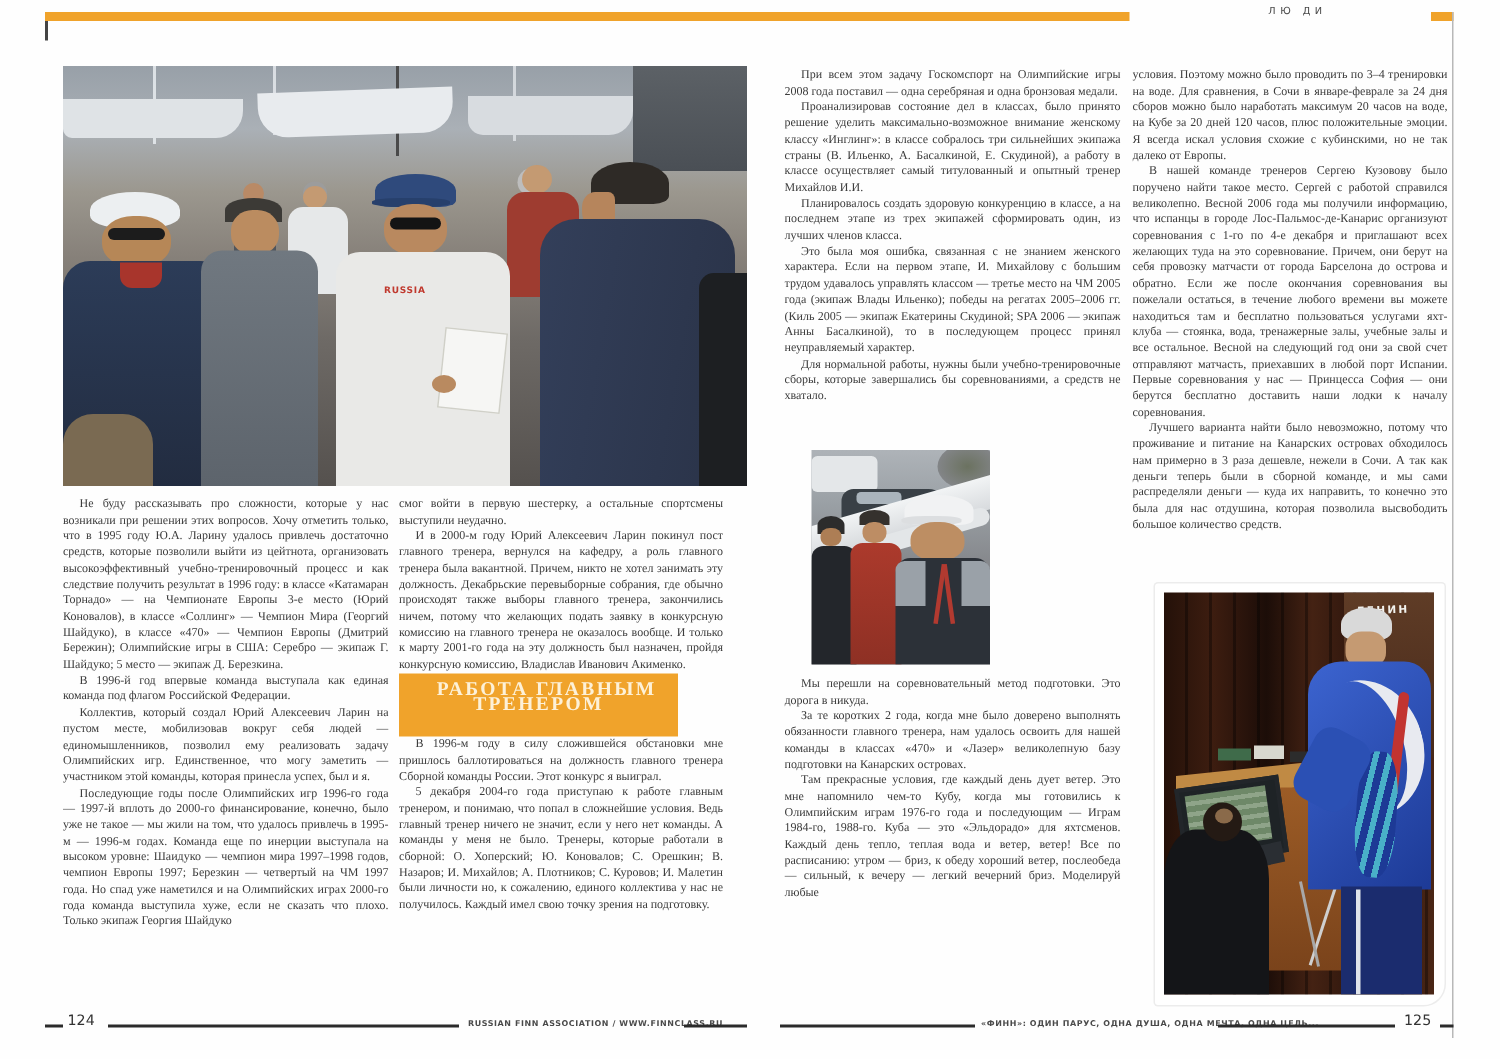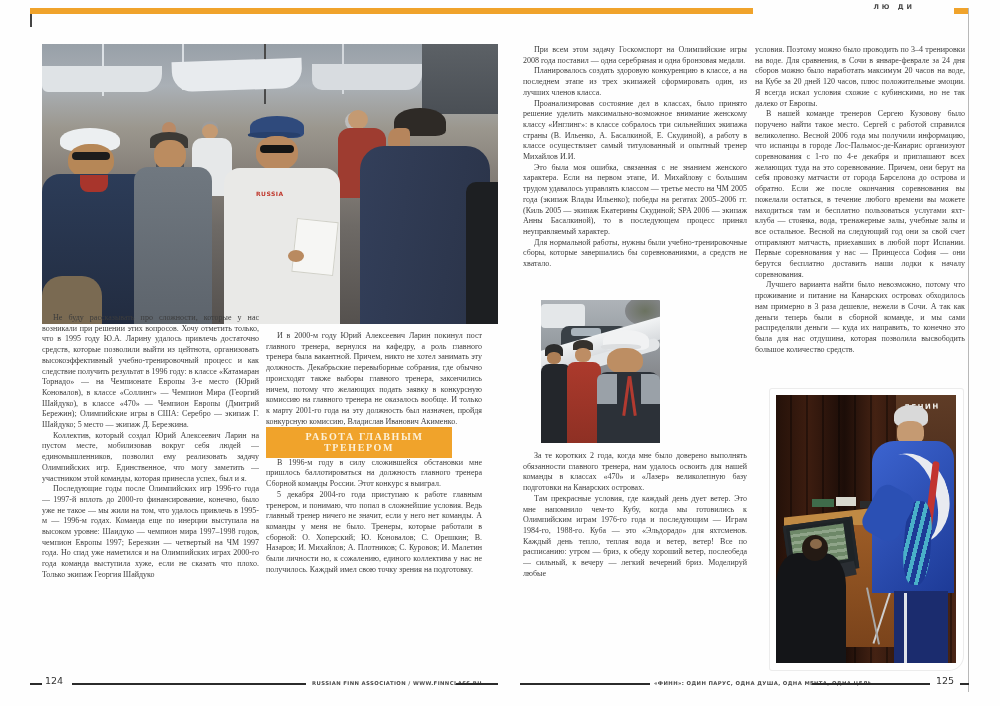--- a/index.html
+++ b/index.html
@@ -1,26 +1,26 @@
 <!DOCTYPE html>
 <html><head>
 <meta charset="utf-8">
 <style>
   html,body{margin:0;padding:0;background:#fdfdfd;}
   #canvas{position:relative;width:1000px;height:706px;background:#fefefe;overflow:hidden;
           font-family:"DejaVu Sans","Liberation Sans",sans-serif;}
   .abs{position:absolute;display:block;}
   .bar{position:absolute;height:6px;background:#F0A32B;top:8px;}
-  .rubric{position:absolute;top:3px;left:815px;width:100px;text-align:right;
-          font-size:6.5px;letter-spacing:3px;color:#4a4a4a;font-weight:bold;}
+  .rubric{position:absolute;top:3px;left:815px;width:100px;text-align:center;
+          font-size:6.5px;letter-spacing:3px;color:#4a4a4a;font-weight:normal;}
   .col{position:absolute;text-align:justify;font-size:8px;line-height:10.7px;color:#3c3c3c;overflow:hidden;font-family:Liberation Serif, serif;}
   .col p{margin:0;text-indent:11px;}
   .col p.noind{text-indent:0;}
-  .band{background:#F0A32B;color:#FDF1D8;font-size:10px;font-weight:bold;letter-spacing:1.6px;
-        text-align:center;width:186px;margin:13px 0 9px -2px;padding:5px 0 4px 0;text-indent:0;}
+  .band{background:#F0A32B;color:#FDF1D8;font-size:13px;font-weight:bold;letter-spacing:1.6px;
+        text-align:center;width:186px;margin:13px 0 9px -2px;padding:5px 0 16px 0;text-indent:0;}
   .photo{position:absolute;overflow:hidden;}
   .frule{position:absolute;height:1.5px;background:#2b2b2b;top:683px;}
   .fnum{position:absolute;top:675px;font-size:9.5px;color:#333;text-align:right;}
   .ftext{position:absolute;top:680px;font-size:5.3px;letter-spacing:.4px;color:#4a4a4a;white-space:nowrap;font-weight:bold;}
   .shirt{position:absolute;font-weight:bold;color:#c0392e;}
   .sign{position:absolute;color:#f2f2ee;font-size:7px;letter-spacing:1.5px;font-weight:bold;}
 </style>
 </head>
 <body>
 
@@ -71,43 +71,45 @@
     <i class="abs" style="left:246px;top:206px;width:16px;height:12px;background:#b98a60;border-radius:50%;"></i>
 
     <i class="abs" style="left:352px;top:64px;width:52px;height:28px;background:#2e2a26;border-radius:50% 50% 20% 20%;"></i>
     <i class="abs" style="left:346px;top:84px;width:22px;height:26px;background:#b6855c;border-radius:40% 20% 30% 50%;"></i>
     <i class="abs" style="left:318px;top:102px;width:130px;height:178px;background:linear-gradient(100deg,#333f5a,#2a3348);border-radius:24px 24px 0 0;"></i>
 
     <i class="abs" style="left:424px;top:138px;width:32px;height:142px;background:#1d1f22;border-radius:10px 0 0 0;"></i>
     <i class="abs" style="left:0;top:232px;width:60px;height:48px;background:#7a6a52;border-radius:20px 20px 0 0;"></i>
   </div>
 
-  <div class="col" style="left:42px;top:313px;width:217px;height:342px;">
+  <div class="col" style="left:42px;top:331px;width:217px;height:342px;">
     <p>Не буду рассказывать про сложности, которые у нас возникали при решении этих вопросов. Хочу отметить только, что в 1995 году Ю.А. Ларину удалось привлечь достаточно средств, которые позволили выйти из цейтнота, организовать высокоэффективный учебно-тренировочный процесс и как следствие получить результат в 1996 году: в классе «Катамаран Торнадо» — на Чемпионате Европы 3-е место (Юрий Коновалов), в классе «Соллинг» — Чемпион Мира (Георгий Шайдуко), в классе «470» — Чемпион Европы (Дмитрий Бережин); Олимпийские игры в США: Серебро — экипаж Г. Шайдуко; 5 место — экипаж Д. Березкина.</p>
+    <p>В 1996-й год впервые команда выступала как единая команда под флагом Российской Федерации.</p>
     <p>Коллектив, который создал Юрий Алексеевич Ларин на пустом месте, мобилизовав вокруг себя людей — единомышленников, позволил ему реализовать задачу Олимпийских игр. Единственное, что могу заметить — участником этой команды, которая принесла успех, был и я.</p>
     <p>Последующие годы после Олимпийских игр 1996-го года — 1997-й вплоть до 2000-го финансирование, конечно, было уже не такое — мы жили на том, что удалось привлечь в 1995-м — 1996-м годах. Команда еще по инерции выступала на высоком уровне: Шаидуко — чемпион мира 1997–1998 годов, чемпион Европы 1997; Березкин — четвертый на ЧМ 1997 года. Но спад уже наметился и на Олимпийских играх 2000-го года команда выступила хуже, если не сказать что плохо. Только экипаж Георгия Шайдуко</p>
   </div>
 
   <div class="col" style="left:266px;top:331px;width:216px;height:344px;">
+    <p class="noind">смог войти в первую шестерку, а остальные спортсмены выступили неудачно.</p>
     <p>И в 2000-м году Юрий Алексеевич Ларин покинул пост главного тренера, вернулся на кафедру, а роль главного тренера была вакантной. Причем, никто не хотел занимать эту должность. Декабрьские перевыборные собрания, где обычно происходят также выборы главного тренера, закончились ничем, потому что желающих подать заявку в конкурсную комиссию на главного тренера не оказалось вообще. И только к марту 2001-го года на эту должность был назначен, пройдя конкурсную комиссию, Владислав Иванович Акименко.</p>
     <p class="band">РАБОТА ГЛАВНЫМ ТРЕНЕРОМ</p>
     <p>В 1996-м году в силу сложившейся обстановки мне пришлось баллотироваться на должность главного тренера Сборной команды России. Этот конкурс я выиграл.</p>
     <p>5 декабря 2004-го года приступаю к работе главным тренером, и понимаю, что попал в сложнейшие условия. Ведь главный тренер ничего не значит, если у него нет команды. А команды у меня не было. Тренеры, которые работали в сборной: О. Хоперский; Ю. Коновалов; С. Орешкин; В. Назаров; И. Михайлов; А. Плотников; С. Куровов; И. Малетин были личности но, к сожалению, единого коллектива у нас не получилось. Каждый имел свою точку зрения на подготовку.</p>
   </div>
 
   <i class="frule" style="left:30px;width:12px;"></i>
   <span class="fnum" style="left:45px;">124</span>
   <i class="frule" style="left:72px;width:234px;"></i>
   <span class="ftext" style="left:312px;">RUSSIAN FINN ASSOCIATION / WWW.FINNCLASS.RU</span>
   <i class="frule" style="left:456px;width:42px;"></i>
 
   <div class="col" style="left:523px;top:45px;width:224px;height:253px;">
     <p>При всем этом задачу Госкомспорт на Олимпийские игры 2008 года поставил — одна серебряная и одна бронзовая медали.</p>
+    <p>Проанализировав состояние дел в классах, было принято решение уделить максимально-возможное внимание женскому классу «Инглинг»: в классе собралось три сильнейших экипажа страны (В. Ильенко, А. Басалкиной, Е. Скудиной), а работу в классе осуществляет самый титулованный и опытный тренер Михайлов И.И.</p>
     <p>Планировалось создать здоровую конкуренцию в классе, а на последнем этапе из трех экипажей сформировать один, из лучших членов класса.</p>
-    <p>Проанализировав состояние дел в классах, было принято решение уделить максимально-возможное внимание женскому классу «Инглинг»: в классе собралось три сильнейших экипажа страны (В. Ильенко, А. Басалкиной, Е. Скудиной), а работу в классе осуществляет самый титулованный и опытный тренер Михайлов И.И.</p>
     <p>Это была моя ошибка, связанная с не знанием женского характера. Если на первом этапе, И. Михайлову с большим трудом удавалось управлять классом — третье место на ЧМ 2005 года (экипаж Влады Ильенко); победы на регатах 2005–2006 гг. (Киль 2005 — экипаж Екатерины Скудиной; SPA 2006 — экипаж Анны Басалкиной), то в последующем процесс принял неуправляемый характер.</p>
     <p>Для нормальной работы, нужны были учебно-тренировочные сборы, которые завершались бы соревнованиями, а средств не хватало.</p>
   </div>
 
   <div class="photo" style="left:541px;top:300px;width:119px;height:143px;background:linear-gradient(180deg,#aeb3b8 0%,#9aa0a5 25%,#84868a 55%,#5e6064 100%);">
     <i class="abs" style="left:0;top:4px;width:44px;height:24px;background:#e4e7e9;border-radius:4px;"></i>
     <i class="abs" style="left:84px;top:-4px;width:40px;height:30px;background:radial-gradient(#6b7260,#84868a 75%);border-radius:50%;"></i>
     <i class="abs" style="left:20px;top:26px;width:70px;height:22px;background:#394046;border-radius:8px 12px 2px 2px;"></i>
     <i class="abs" style="left:30px;top:28px;width:30px;height:8px;background:#aab4bc;border-radius:3px;"></i>
     <i class="abs" style="left:-15px;top:34px;width:150px;height:22px;background:linear-gradient(180deg,#f2f4f5,#d7dadd);border-radius:12px;transform:rotate(-16deg);"></i>
@@ -122,20 +124,21 @@
     <i class="abs" style="left:60px;top:44px;width:40px;height:6px;background:#dcdee0;border-radius:40%;"></i>
     <i class="abs" style="left:66px;top:48px;width:36px;height:26px;background:#bd8e63;border-radius:45%;"></i>
     <i class="abs" style="left:56px;top:72px;width:63px;height:71px;background:#2c3138;border-radius:10px 10px 0 0;"></i>
     <i class="abs" style="left:56px;top:74px;width:20px;height:30px;background:#9aa1a8;border-radius:6px 0 0 0;"></i>
     <i class="abs" style="left:100px;top:74px;width:19px;height:30px;background:#9aa1a8;border-radius:0 6px 0 0;"></i>
     <i class="abs" style="left:84px;top:76px;width:3px;height:40px;background:#b23a30;transform:rotate(8deg);"></i>
     <i class="abs" style="left:90px;top:76px;width:3px;height:40px;background:#b23a30;transform:rotate(-8deg);"></i>
   </div>
 
   <div class="col" style="left:523px;top:451px;width:224px;height:218px;">
+    <p>Мы перешли на соревновательный метод подготовки. Это дорога в никуда.</p>
     <p>За те коротких 2 года, когда мне было доверено выполнять обязанности главного тренера, нам удалось освоить для нашей команды в классах «470» и «Лазер» великолепную базу подготовки на Канарских островах.</p>
     <p>Там прекрасные условия, где каждый день дует ветер. Это мне напомнило чем-то Кубу, когда мы готовились к Олимпийским играм 1976-го года и последующим — Играм 1984-го, 1988-го. Куба — это «Эльдорадо» для яхтсменов. Каждый день тепло, теплая вода и ветер, ветер! Все по расписанию: утром — бриз, к обеду хороший ветер, послеобеда — сильный, к вечеру — легкий вечерний бриз. Моделируй любые</p>
   </div>
 
   <div class="col" style="left:755px;top:45px;width:210px;height:340px;">
     <p class="noind">условия. Поэтому можно было проводить по 3–4 тренировки на воде. Для сравнения, в Сочи в январе-феврале за 24 дня сборов можно было наработать максимум 20 часов на воде, на Кубе за 20 дней 120 часов, плюс положительные эмоции. Я всегда искал условия схожие с кубинскими, но не так далеко от Европы.</p>
     <p>В нашей команде тренеров Сергею Кузовову было поручено найти такое место. Сергей с работой справился великолепно. Весной 2006 года мы получили информацию, что испанцы в городе Лос-Пальмос-де-Канарис организуют соревнования с 1-го по 4-е декабря и приглашают всех желающих туда на это соревнование. Причем, они берут на себя провозку матчасти от города Барселона до острова и обратно. Если же после окончания соревнования вы пожелали остаться, в течение любого времени вы можете находиться там и бесплатно пользоваться услугами яхт-клуба — стоянка, вода, тренажерные залы, учебные залы и все остальное. Весной на следующий год они за свой счет отправляют матчасть, приехавших в любой порт Испании. Первые соревнования у нас — Принцесса София — они берутся бесплатно доставить наши лодки к началу соревнования.</p>
     <p>Лучшего варианта найти было невозможно, потому что проживание и питание на Канарских островах обходилось нам примерно в 3 раза дешевле, нежели в Сочи. А так как деньги теперь были в сборной команде, и мы сами распределяли деньги — куда их направить, то конечно это была для нас отдушина, которая позволила высвободить большое количество средств.</p>
   </div>
 

